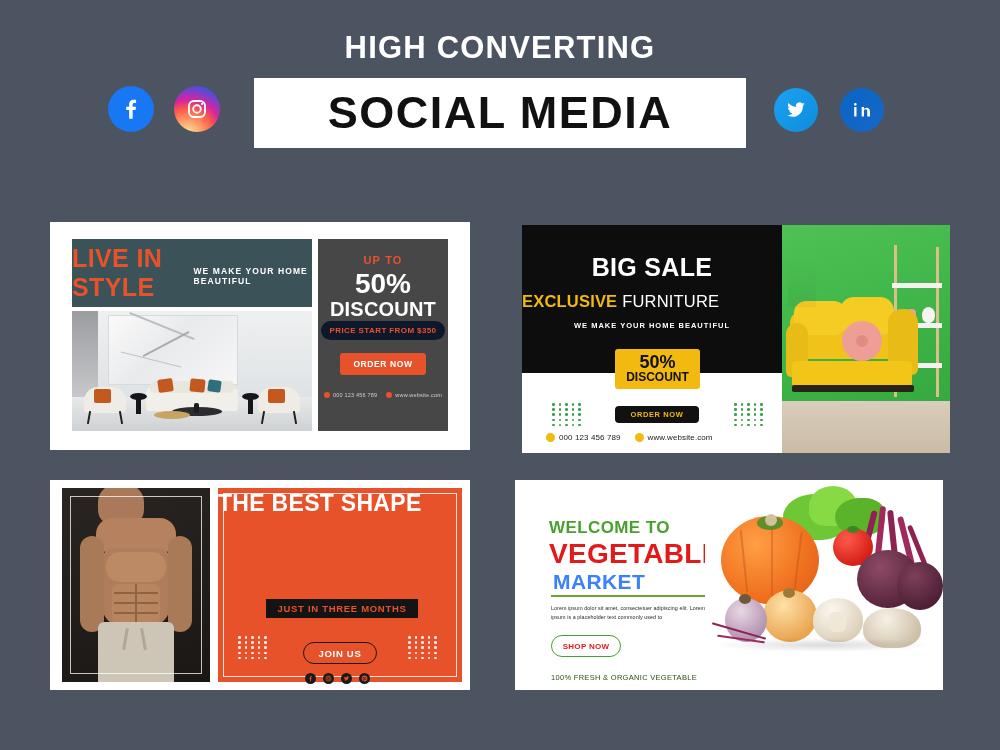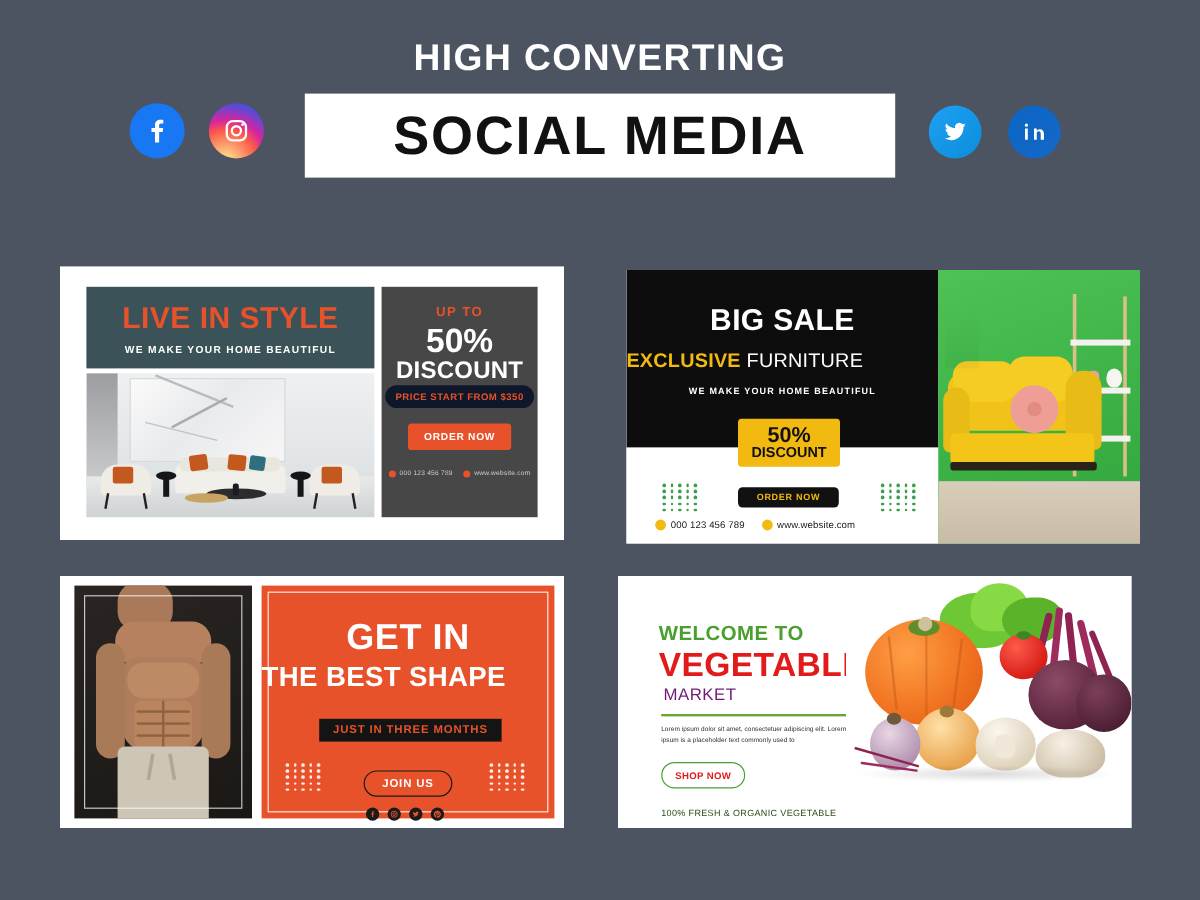--- a/index.html
+++ b/index.html
@@ -50,21 +50,21 @@
   .card { position: absolute; background: #ffffff; overflow: hidden; }
   #card1 { left: 50px;  top: 222px; width: 420px; height: 228px; }
   #card2 { left: 522px; top: 225px; width: 428px; height: 228px; }
   #card3 { left: 50px;  top: 480px; width: 420px; height: 210px; }
   #card4 { left: 515px; top: 480px; width: 428px; height: 210px; }
 
   
   .c1-left { position: absolute; left: 22px; top: 17px; width: 240px; height: 192px; }
   .c1-head {
     width: 240px; height: 68px; background: #3b5259;
-    display: flex; flex-direction: column; align-items: center; justify-content: center;
+    display: flex; align-items: center; justify-content: center;
   }
   .c1-title { color: #e8522a; font-size: 25px; font-weight: bold; letter-spacing: 0.4px; }
   .c1-sub { color: #ffffff; font-size: 8.5px; font-weight: bold; letter-spacing: 1.1px; margin-top: 6px; }
   .c1-photo { width: 240px; height: 120px; margin-top: 4px; position: relative; overflow: hidden;
               background: linear-gradient(180deg,#eef0f1 0%,#e3e6e8 55%,#d9dcdd 100%); }
   .c1-right { position: absolute; left: 268px; top: 17px; width: 130px; height: 192px; background: #474747;
               display: flex; flex-direction: column; align-items: center; }
   .c1-upto { color: #e8522a; font-size: 11px; font-weight: bold; letter-spacing: 1.2px; margin-top: 15px; }
   .c1-50 { color: #ffffff; font-size: 28px; font-weight: bold; line-height: 1.05; margin-top: 3px; }
   .c1-disc { color: #ffffff; font-size: 20px; font-weight: bold; letter-spacing: 0.2px; }
@@ -131,21 +131,21 @@
   }
   .dotgridw { position: absolute; display: grid; grid-template-columns: repeat(5, 4px); gap: 2.6px; }
   .dotgridw i { width: 2.6px; height: 2.6px; background: rgba(255,255,255,.9); border-radius: 50%; display: block; }
   .c3-soc { position: absolute; left: 87px; top: 185px; display: flex; gap: 7px; }
   .c3-soc .s { width: 11px; height: 11px; border-radius: 50%; background: #1a1a1a; display: flex; align-items: center; justify-content: center; }
   .c3-soc .s svg { display: block; }
 
   
   .c4-w1 { position: absolute; left: 34px; top: 38px; color: #49a02e; font-size: 17px; font-weight: bold; letter-spacing: .4px; }
   .c4-w2 { position: absolute; left: 34px; top: 58px; color: #e31a1a; font-size: 28px; font-weight: bold; letter-spacing: .3px; }
-  .c4-w3 { position: absolute; left: 38px; top: 90px; color: #701a75; font-size: 14px; font-weight: normal; letter-spacing: .4px; }
+  .c4-w3 { position: absolute; left: 38px; top: 90px; color: #3b82f6; font-size: 21px; font-weight: bold; letter-spacing: .4px; }
   .c4-rule { position: absolute; left: 36px; top: 115px; width: 168px; height: 1.6px; background: #6aa536; }
   .c4-body { position: absolute; left: 36px; top: 124px; width: 165px; color: #2b2b2b;
              font-size: 5.4px; line-height: 1.7; letter-spacing: .05px; }
   .c4-shop {
     position: absolute; left: 36px; top: 155px; width: 70px; height: 22px;
     border: 1.4px solid #49a02e; border-radius: 11px;
     display: flex; align-items: center; justify-content: center;
     color: #e31a1a; font-size: 8px; font-weight: bold; letter-spacing: .3px;
   }
   .c4-foot { position: absolute; left: 36px; top: 193px; color: #2a4d16; font-size: 7.5px; font-weight: normal; letter-spacing: .3px; }
@@ -383,21 +383,20 @@
     <div style="position:absolute;left:18px;top:48px;width:24px;height:96px;background:#a87a58;border-radius:12px;"></div>
     <div style="position:absolute;left:106px;top:48px;width:24px;height:96px;background:#a87a58;border-radius:12px;"></div>
     <div style="position:absolute;left:36px;top:134px;width:76px;height:62px;background:#cdc6b6;border-radius:6px 6px 2px 2px;"></div>
     <div style="position:absolute;left:62px;top:140px;width:3px;height:22px;background:#b0a893;transform:rotate(10deg);"></div>
     <div style="position:absolute;left:80px;top:140px;width:3px;height:22px;background:#b0a893;transform:rotate(-10deg);"></div>
     <div class="c3-frame"></div>
   </div>
 
   <div class="c3-right">
     <div class="c3-inner"></div>
-    <div class="c3-t1">GET IN</div>
     <div class="c3-t2">THE BEST SHAPE</div>
     <div class="c3-badge">JUST IN THREE MONTHS</div>
     <div class="dotgridw" id="c3dotsL" style="left:20px;top:148px;">
         <i></i>
         <i></i>
         <i></i>
         <i></i>
         <i></i>
         <i></i>
         <i></i>

